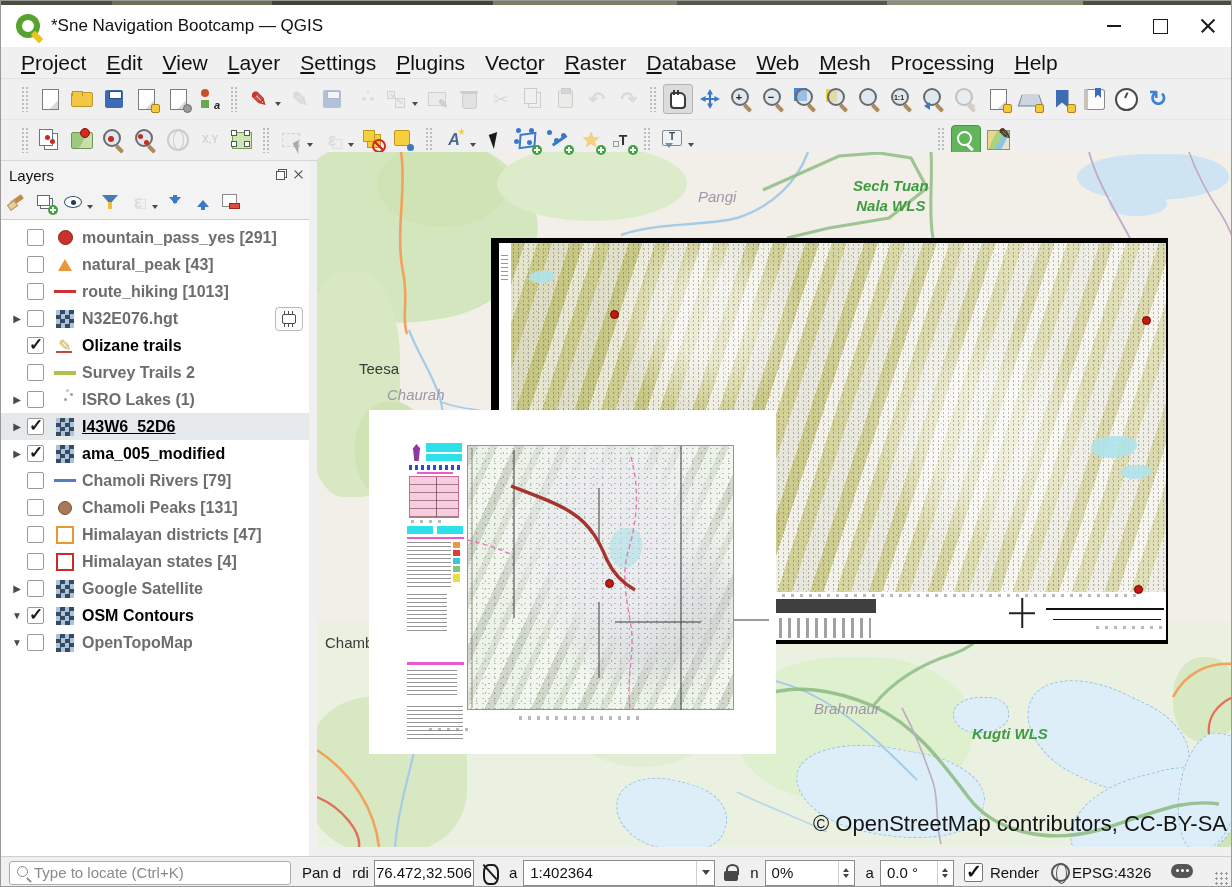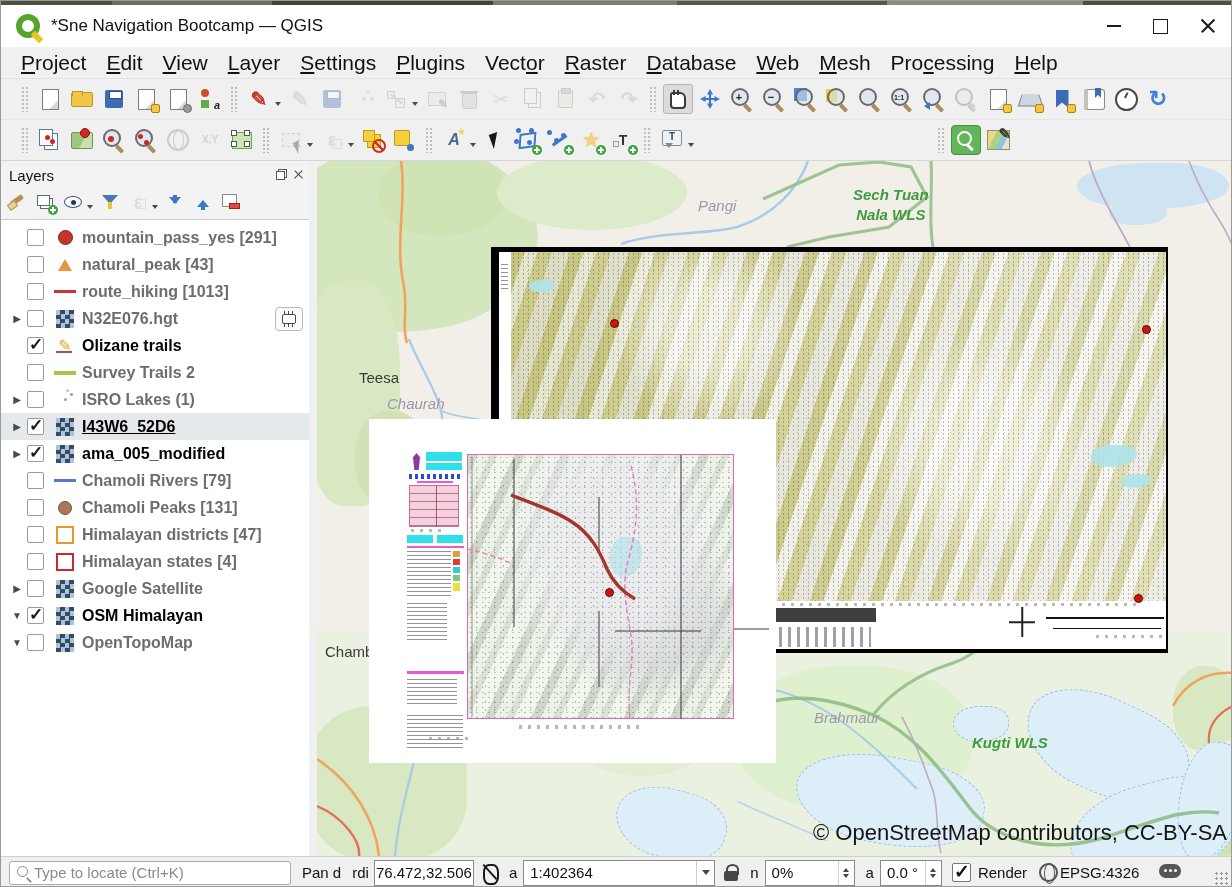--- a/index.html
+++ b/index.html
@@ -166,21 +166,21 @@
   .s-line-blue::before{content:"";width:22px;height:3px;background:#5878c8}
   .s-circle-brown::before{content:"";width:12px;height:12px;border-radius:50%;background:#a87858;border:1px solid #7a5038}
   .s-square-orange::before{content:"";width:14px;height:14px;border:2.5px solid #e8962e}
   .s-square-red::before{content:"";width:14px;height:14px;border:2.5px solid #cc2a2a}
   .chipbtn{margin-left:auto;margin-right:10px;width:28px;height:24px;border:1px solid #b8b8b8;border-radius:4px;background:#fbfbfb;display:flex;align-items:center;justify-content:center;flex:none}
   .chip{position:relative;width:14px;height:10px;border:1.5px solid #4a4a4a;border-radius:2px;background:#fff}
   .chip::before{content:"";position:absolute;top:-4px;left:1px;right:1px;height:3px;background:repeating-linear-gradient(90deg,#4a4a4a 0 1.5px,transparent 1.5px 4px)}
   .chip::after{content:"";position:absolute;bottom:-4px;left:1px;right:1px;height:3px;background:repeating-linear-gradient(90deg,#4a4a4a 0 1.5px,transparent 1.5px 4px)}
   #splitter{position:absolute;left:308px;top:160px;width:8px;height:695px;background:#f0f0f0}
   
-  #canvas{position:absolute;left:316px;top:160px;width:916px;height:695px;background:#f2efe9;overflow:hidden}
+  #canvas{position:absolute;left:316px;top:151px;width:916px;height:695px;background:#f2efe9;overflow:hidden}
   .patch{position:absolute;z-index:1}
   #basesvg{position:absolute;left:0;top:0;z-index:2}
   .glacier{position:absolute;background:#ddeef8;border:1.5px dashed #94c2e2;border-radius:50% 40% 55% 45%/50% 45% 50% 55%;z-index:1}
   .lake{position:absolute;background:#cfe4f2;border-radius:50% 40% 55% 45%/55%;z-index:1}
   #maplabels .mlabel{position:absolute;white-space:pre-line;z-index:3}
   .lab-town{font-size:15px;color:#3a3a3a}
   .lab-area{font-size:15px;color:#9e95a8;font-style:italic}
   .lab-green{font-size:15px;color:#3f9b3f;font-style:italic;font-weight:bold;text-align:center;line-height:1.35}
   .mdot{position:absolute;width:9px;height:9px;border-radius:50%;background:#cc1510;border:1.5px solid #5e0b08;z-index:6}
   #attrib{position:absolute;right:6px;bottom:10px;font-size:22px;color:#141414;z-index:7}
@@ -234,21 +234,21 @@
   .slens::after{content:"";position:absolute;right:2px;bottom:2px;width:6px;height:2px;background:#8a8a8a;transform:rotate(45deg)}
   .locinput{border:none;outline:none;flex:1;font-size:15px;color:#333;font-family:"Liberation Sans",sans-serif;background:transparent}
   .locinput::placeholder{color:#8a8a8a}
   .smsg{margin-left:11px;flex:none}
   .sbox{height:26px;background:#fff;border:1px solid #8a8a8a;display:flex;align-items:center;padding:0 6px;flex:none}
   .coord{width:100px;margin-left:5px;justify-content:center}
   .scale{width:192px;margin-left:6px;justify-content:space-between;padding-right:0}
   .carrow{width:18px;height:100%;display:flex;align-items:center;justify-content:center;border-left:1px solid #d0d0d0}
   .carrow::before{content:"";width:0;height:0;border:4px solid transparent;border-top:5px solid #444;margin-top:4px}
   .spin{margin-left:6px;justify-content:space-between;padding-right:0}
-  .spin.mag{width:90px}.spin.rot{width:62px}
+  .spin.mag{width:90px}.spin.rot{width:74px}
   .spinbtns{width:16px;height:100%;border-left:1px solid #d0d0d0;display:flex;flex-direction:column;align-items:center;justify-content:center}
   .spinbtns .up{width:0;height:0;border:3.5px solid transparent;border-bottom:4.5px solid #444;margin-bottom:2px}
   .spinbtns .dn{width:0;height:0;border:3.5px solid transparent;border-top:4.5px solid #444}
   .mouseic{position:relative;width:17px;height:22px;margin-left:7px;flex:none}
   .mouseic::before{content:"";position:absolute;left:2px;top:2px;width:12px;height:17px;border:2px solid #1a1a1a;border-radius:6px/8px}
   .mouseic::after{content:"";position:absolute;left:-1px;top:9px;width:20px;height:2px;background:#1a1a1a;transform:rotate(48deg)}
   .lockic{position:relative;width:16px;height:20px;margin-left:8px;flex:none}
   .lockic::before{content:"";position:absolute;left:3px;top:1px;width:9px;height:9px;border:2.5px solid #474747;border-radius:50% 50% 0 0;border-bottom:none}
   .lockic::after{content:"";position:absolute;left:1px;top:8px;width:14px;height:10px;background:#474747;border-radius:2px}
   .rcheck{position:relative;width:19px;height:19px;background:#fff;border:1px solid #777;border-radius:2px;margin-left:10px;flex:none}
@@ -535,21 +535,21 @@
         <div class="lrow">
           <span class="exp">▶</span>
           <span class="cb"></span>
           <span class="sym s-raster"></span>
           <span class="lname it">Google Satellite</span>
         </div>
         <div class="lrow">
           <span class="exp">▼</span>
           <span class="cb on"></span>
           <span class="sym s-raster"></span>
-          <span class="lname b">OSM Himalayan</span>
+          <span class="lname b">OSM Contours</span>
         </div>
         <div class="lrow">
           <span class="exp">▼</span>
           <span class="cb"></span>
           <span class="sym s-raster"></span>
           <span class="lname it">OpenTopoMap</span>
         </div>
       </div>
   </div>
   <div id="splitter"></div>

